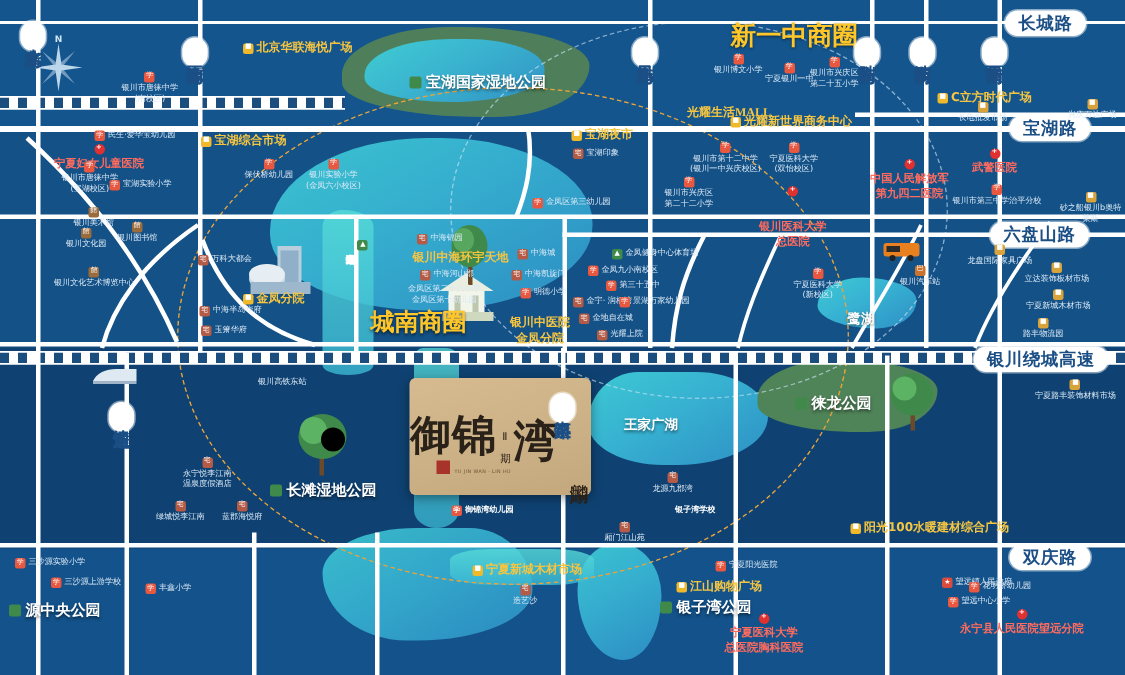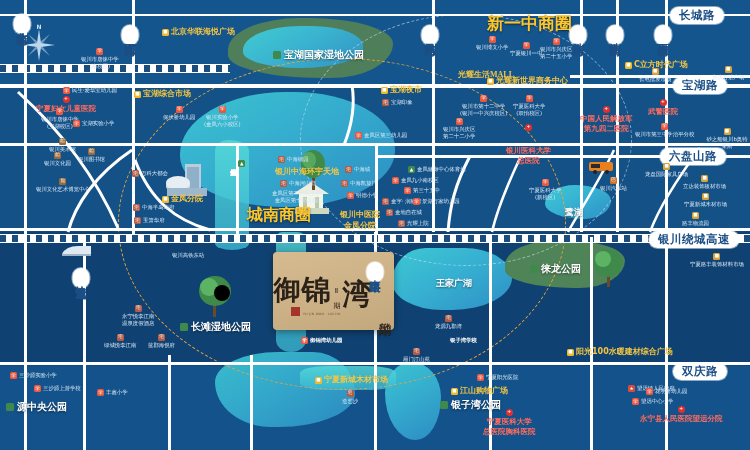--- a/index.html
+++ b/index.html
@@ -286,21 +286,21 @@
         <span>徕龙公园</span>
       </div>
       <div class="parkname" style="left: 6px; top: 400px;">
         <span class="ic"></span>
         <span>源中央公园</span>
       </div>
       <div class="parkname" style="left: 440px; top: 398px;">
         <span class="ic"></span>
         <span>银子湾公园</span>
       </div>
-      <div class="parkname lake" style="left: 436px; top: 277px;">
+      <div class="parkname lake" style="left: 416px; top: 277px;">
         <span>王家广湖</span>
       </div>
       <div class="parkname lake" style="left: 565px; top: 206px;">
         <span>鹭湖</span>
       </div>
     </div>
   <div id="poilayer">
       <div class="poi gold row" style="left: 152px; top: 27px; padding-left: 10px;">
         <span class="ic shop">■</span>
         <span style="white-space: pre-line;">北京华联海悦广场</span>

